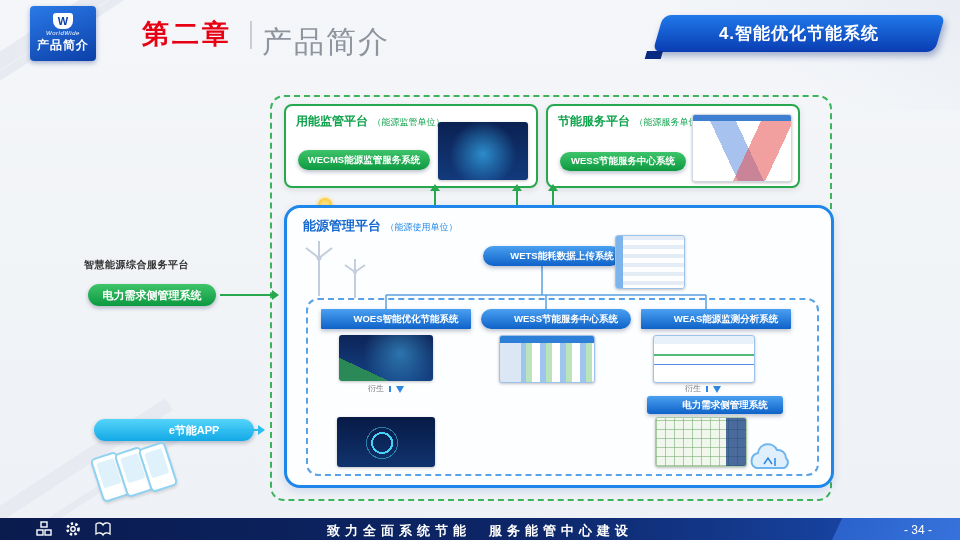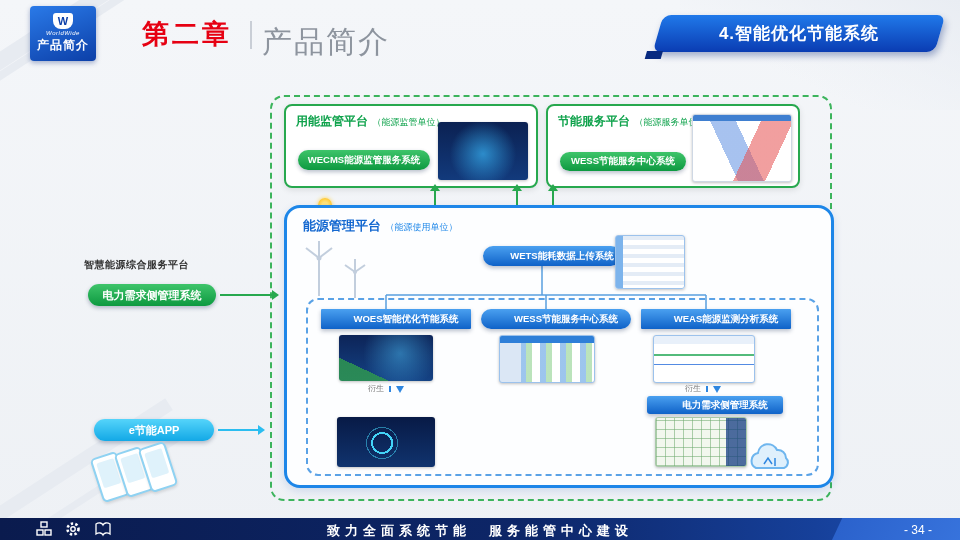--- a/index.html
+++ b/index.html
@@ -46,21 +46,21 @@
   .btitle .t{color:#1468d0;font-weight:bold;font-size:13px;}
   .btitle .u{color:#1d86e8;font-size:9px;}
   .inner-dash{position:absolute;left:19px;top:90px;width:509px;height:174px;
     border:2px dashed #5aa2e6;border-radius:12px;}
   
   .pill{position:absolute;display:flex;align-items:center;justify-content:center;
     color:#fff;font-weight:bold;white-space:nowrap;box-shadow:0 2px 4px rgba(20,40,80,.30);}
   .pill.green{background:linear-gradient(180deg,#3ec express);}
   .pill.green{background:linear-gradient(180deg,#3ec46a,#0d9940);}
   .pill.blue{background:linear-gradient(180deg,#4aa0f0,#0f62c8);padding-left:20px;}
-  .pill.cyan{background:linear-gradient(180deg,#55d4fa,#12a8e6);}
+  .pill.cyan{background:linear-gradient(180deg,#55d4fa,#12a8e6);padding-left:40px;}
   
   .shot{position:absolute;border-radius:3px;overflow:hidden;box-shadow:0 1px 3px rgba(0,0,0,.25);}
   .shot.wecms{background:radial-gradient(circle at 50% 55%,rgba(60,190,255,.65),rgba(60,190,255,0) 60%),
     linear-gradient(180deg,#0b2152,#123a7c);}
   .shot.wess{background:
     linear-gradient(180deg,#3f7fd0 0 6px,transparent 6px),
     linear-gradient(115deg,transparent 55%,rgba(230,80,80,.55) 55% 80%,transparent 80%),
     linear-gradient(65deg,transparent 35%,rgba(60,120,220,.45) 35% 55%,transparent 55%),#fff;
     border:1px solid #cfd8e4;}
   .shot.wets{background:

